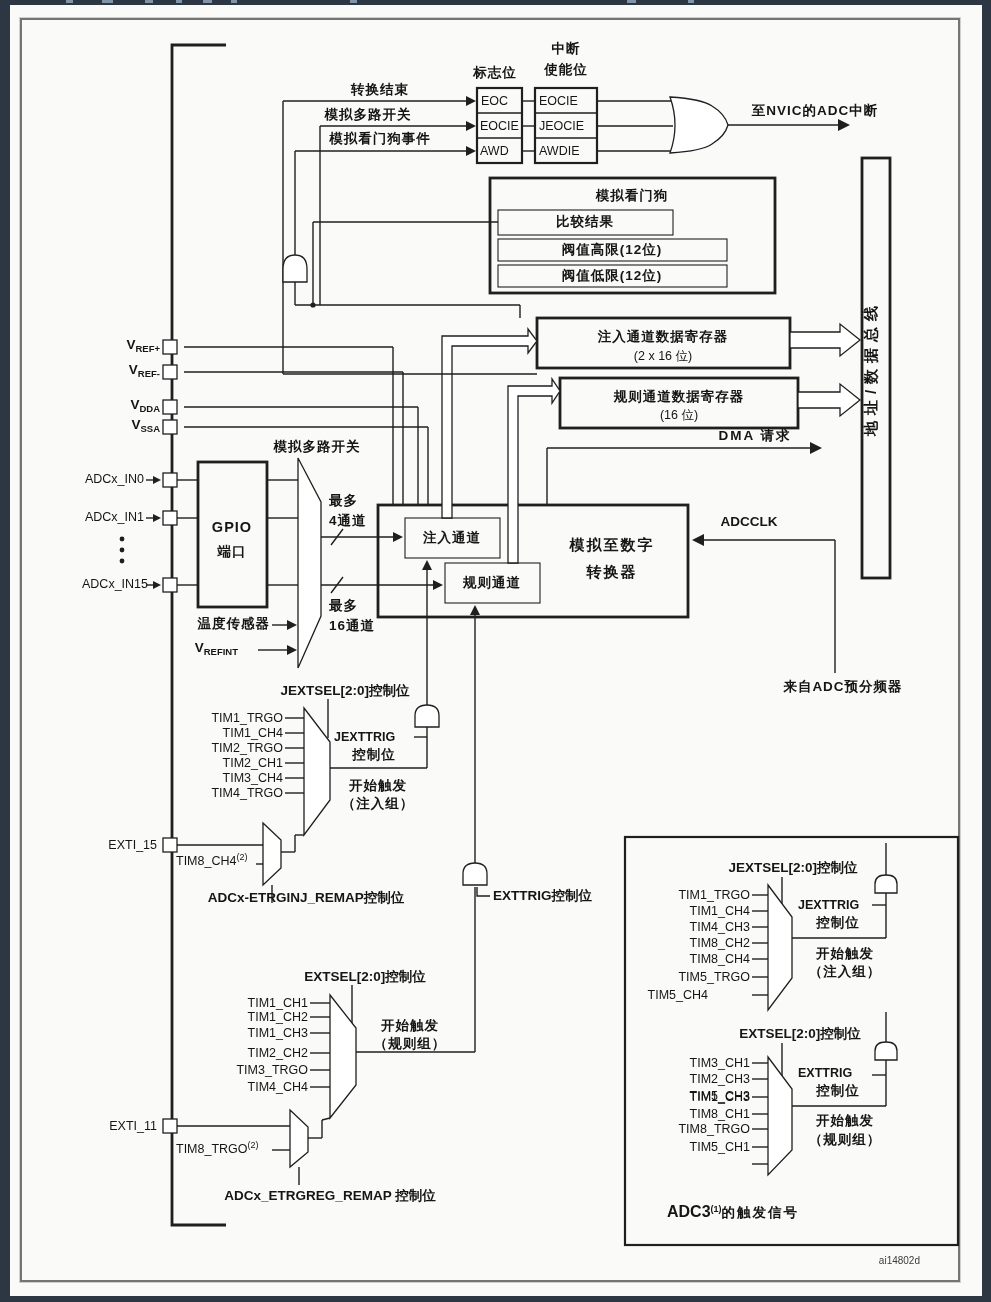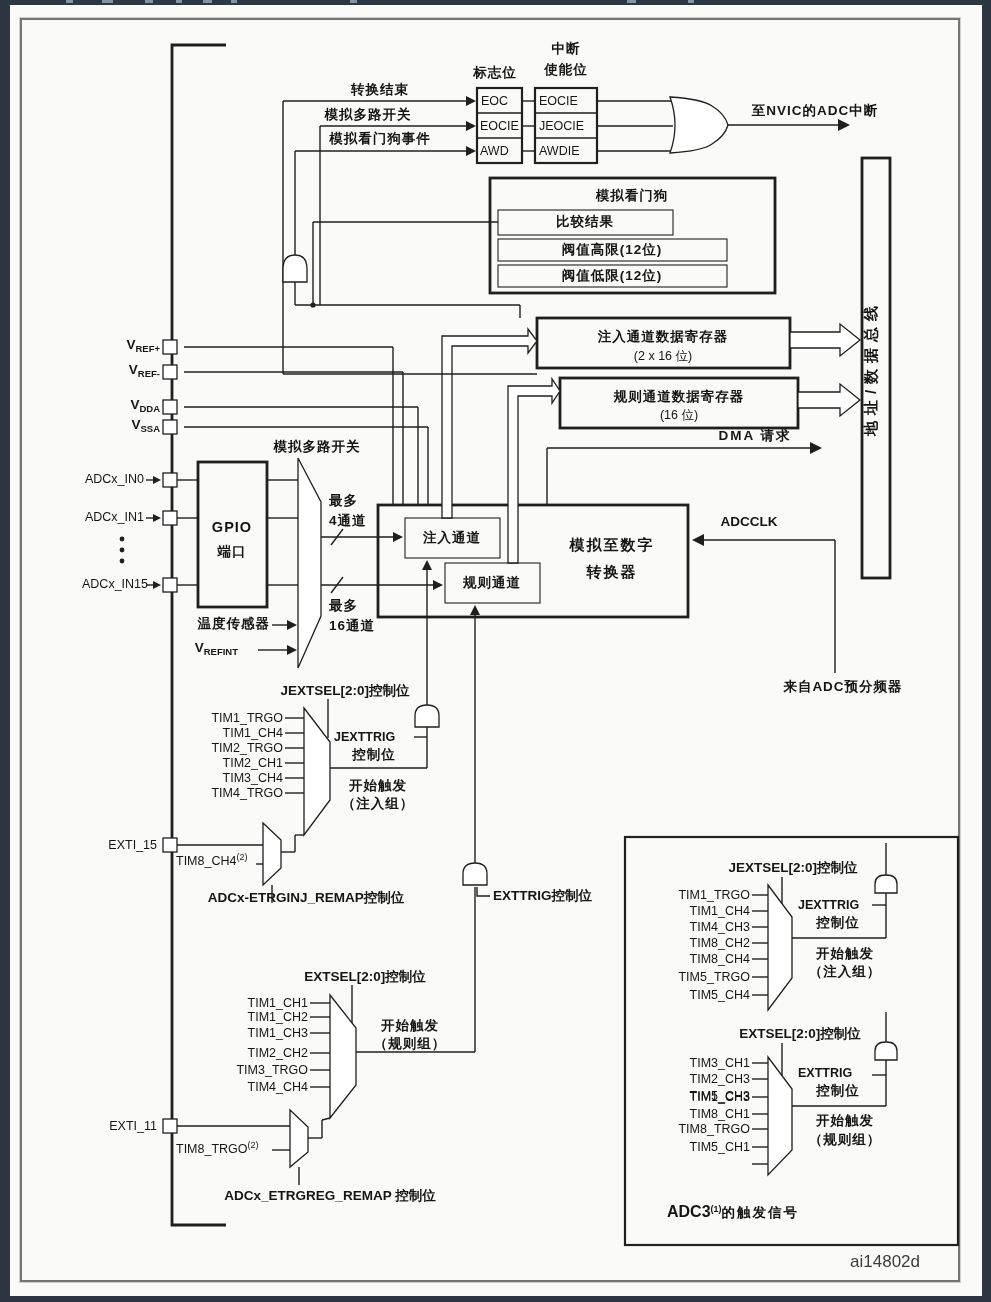--- a/index.html
+++ b/index.html
@@ -334,33 +334,33 @@
   <div class="t l lat" style="left:176px;top:1148px"><span>TIM8_TRGO</span><span class="sup">(2)</span></div>
   <div class="t c cns" style="left:330px;top:1196px;letter-spacing:0">ADCx_ETRGREG_REMAP 控制位</div>
 
   <div class="t c cns" style="left:793px;top:868px;letter-spacing:0">JEXTSEL[2:0]控制位</div>
   <div class="t r lat" style="left:750px;top:895px">TIM1_TRGO</div>
   <div class="t r lat" style="left:750px;top:911px">TIM1_CH4</div>
   <div class="t r lat" style="left:750px;top:927px">TIM4_CH3</div>
   <div class="t r lat" style="left:750px;top:943px">TIM8_CH2</div>
   <div class="t r lat" style="left:750px;top:959px">TIM8_CH4</div>
   <div class="t r lat" style="left:750px;top:977px">TIM5_TRGO</div>
-  <div class="t r lat" style="left:750px;top:995px">TIM5_CH4</div>
+  <div class="t r lat" style="left:708px;top:995px">TIM5_CH4</div>
   <div class="t l lat" style="left:798px;top:905px;font-weight:600">JEXTTRIG</div>
   <div class="t c cns" style="left:838px;top:923px">控制位</div>
   <div class="t c cns" style="left:845px;top:954px">开始触发</div>
   <div class="t c cns" style="left:845px;top:972px">（注入组）</div>
   <div class="t c cns" style="left:800px;top:1034px;letter-spacing:0">EXTSEL[2:0]控制位</div>
   <div class="t r lat" style="left:750px;top:1063px">TIM3_CH1</div>
   <div class="t r lat" style="left:750px;top:1079px">TIM2_CH3</div>
   <div class="t r lat" style="left:750px;top:1097px">TIM1_CH3</div>
   <div class="t r lat" style="left:750px;top:1114px">TIM8_CH1</div>
   <div class="t r lat" style="left:750px;top:1129px">TIM8_TRGO</div>
   <div class="t r lat" style="left:750px;top:1147px">TIM5_CH1</div>
   <div class="t r lat" style="left:750px;top:1096px">TIM5_CH3</div>
   <div class="t l lat" style="left:798px;top:1073px;font-weight:600">EXTTRIG</div>
   <div class="t c cns" style="left:838px;top:1091px">控制位</div>
   <div class="t c cns" style="left:845px;top:1121px">开始触发</div>
   <div class="t c cns" style="left:845px;top:1140px">（规则组）</div>
   <div class="t l" style="left:667px;top:1212px;font-size:16px;font-weight:600"><span>ADC3</span><span class="sup">(1)</span><span class="cns" style="letter-spacing:2px">的触发信号</span></div>
 
-  <div class="t r lat gray" style="left:920px;top:1261px;font-size:17px">ai14802d</div>
+  <div class="t r lat gray" style="left:920px;top:1261px;font-size:10px">ai14802d</div>
 </div>
 
 </body></html>

